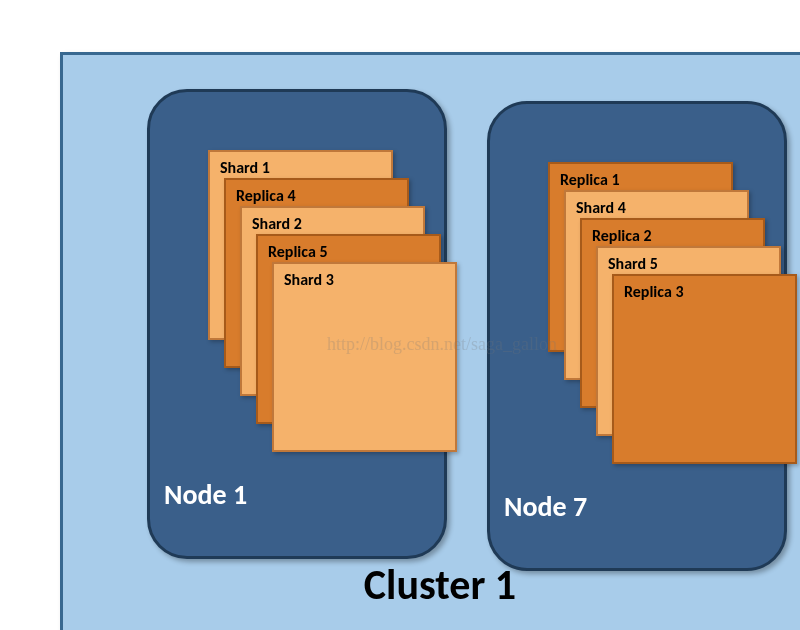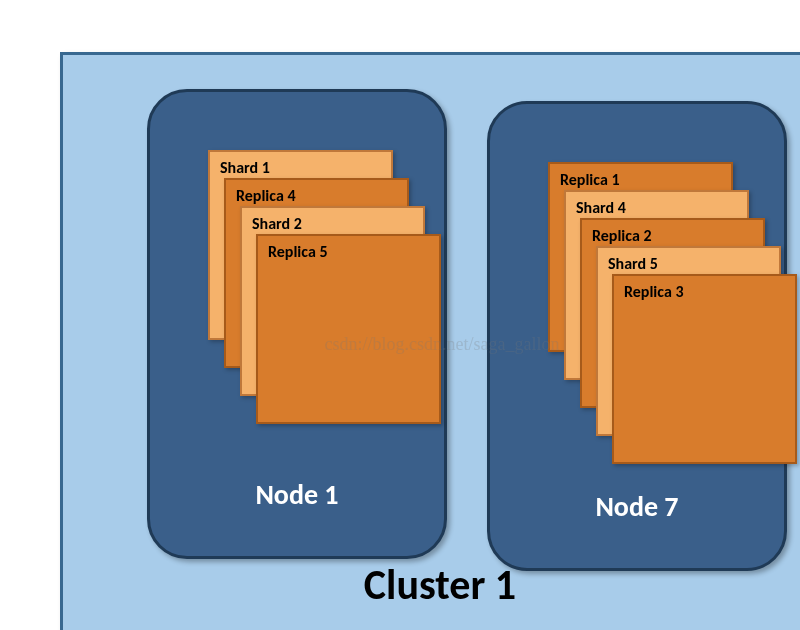--- a/index.html
+++ b/index.html
@@ -39,21 +39,20 @@
       border-radius: 40px;
       box-shadow: 3px 3px 5px rgba(0,0,0,0.3);
     }
     .node-1 { left: 70px; top: 20px; }
     .node-2 { left: 410px; top: 32px; }
     .node-title {
       position: absolute;
       bottom: 30px;
       left: 0;
       right: 0;
-      text-align: center;
       font-size: 28px;
       font-weight: bold;
       color: #fff;
     }
     .cards {
       position: absolute;
       left: 30px;
       top: 30px;
       width: 230px;
       height: 300px;
@@ -98,31 +97,32 @@
 <body>
 
 <div class="cluster">
 
   <div class="node node-1">
     <div class="cards">
       <div class="card c0 shard">Shard 1</div>
       <div class="card c1 replica">Replica 4</div>
       <div class="card c2 shard">Shard 2</div>
       <div class="card c3 replica">Replica 5</div>
+      <div class="card c4 shard">Shard 3</div>
     </div>
     <div class="node-title">Node 1</div>
   </div>
 
   <div class="node node-2">
     <div class="cards">
       <div class="card c0 replica">Replica 1</div>
       <div class="card c1 shard">Shard 4</div>
       <div class="card c2 replica">Replica 2</div>
       <div class="card c3 shard">Shard 5</div>
       <div class="card c4 replica">Replica 3</div>
     </div>
     <div class="node-title">Node 7</div>
   </div>
 
   <div class="cluster-title">Cluster 1</div>
 </div>
 
-<div class="watermark">csdn://blog.csdn.net/saga_gallon</div>
+<div class="watermark">http://blog.csdn.net/saga_gallon</div>
 
 </body></html>

